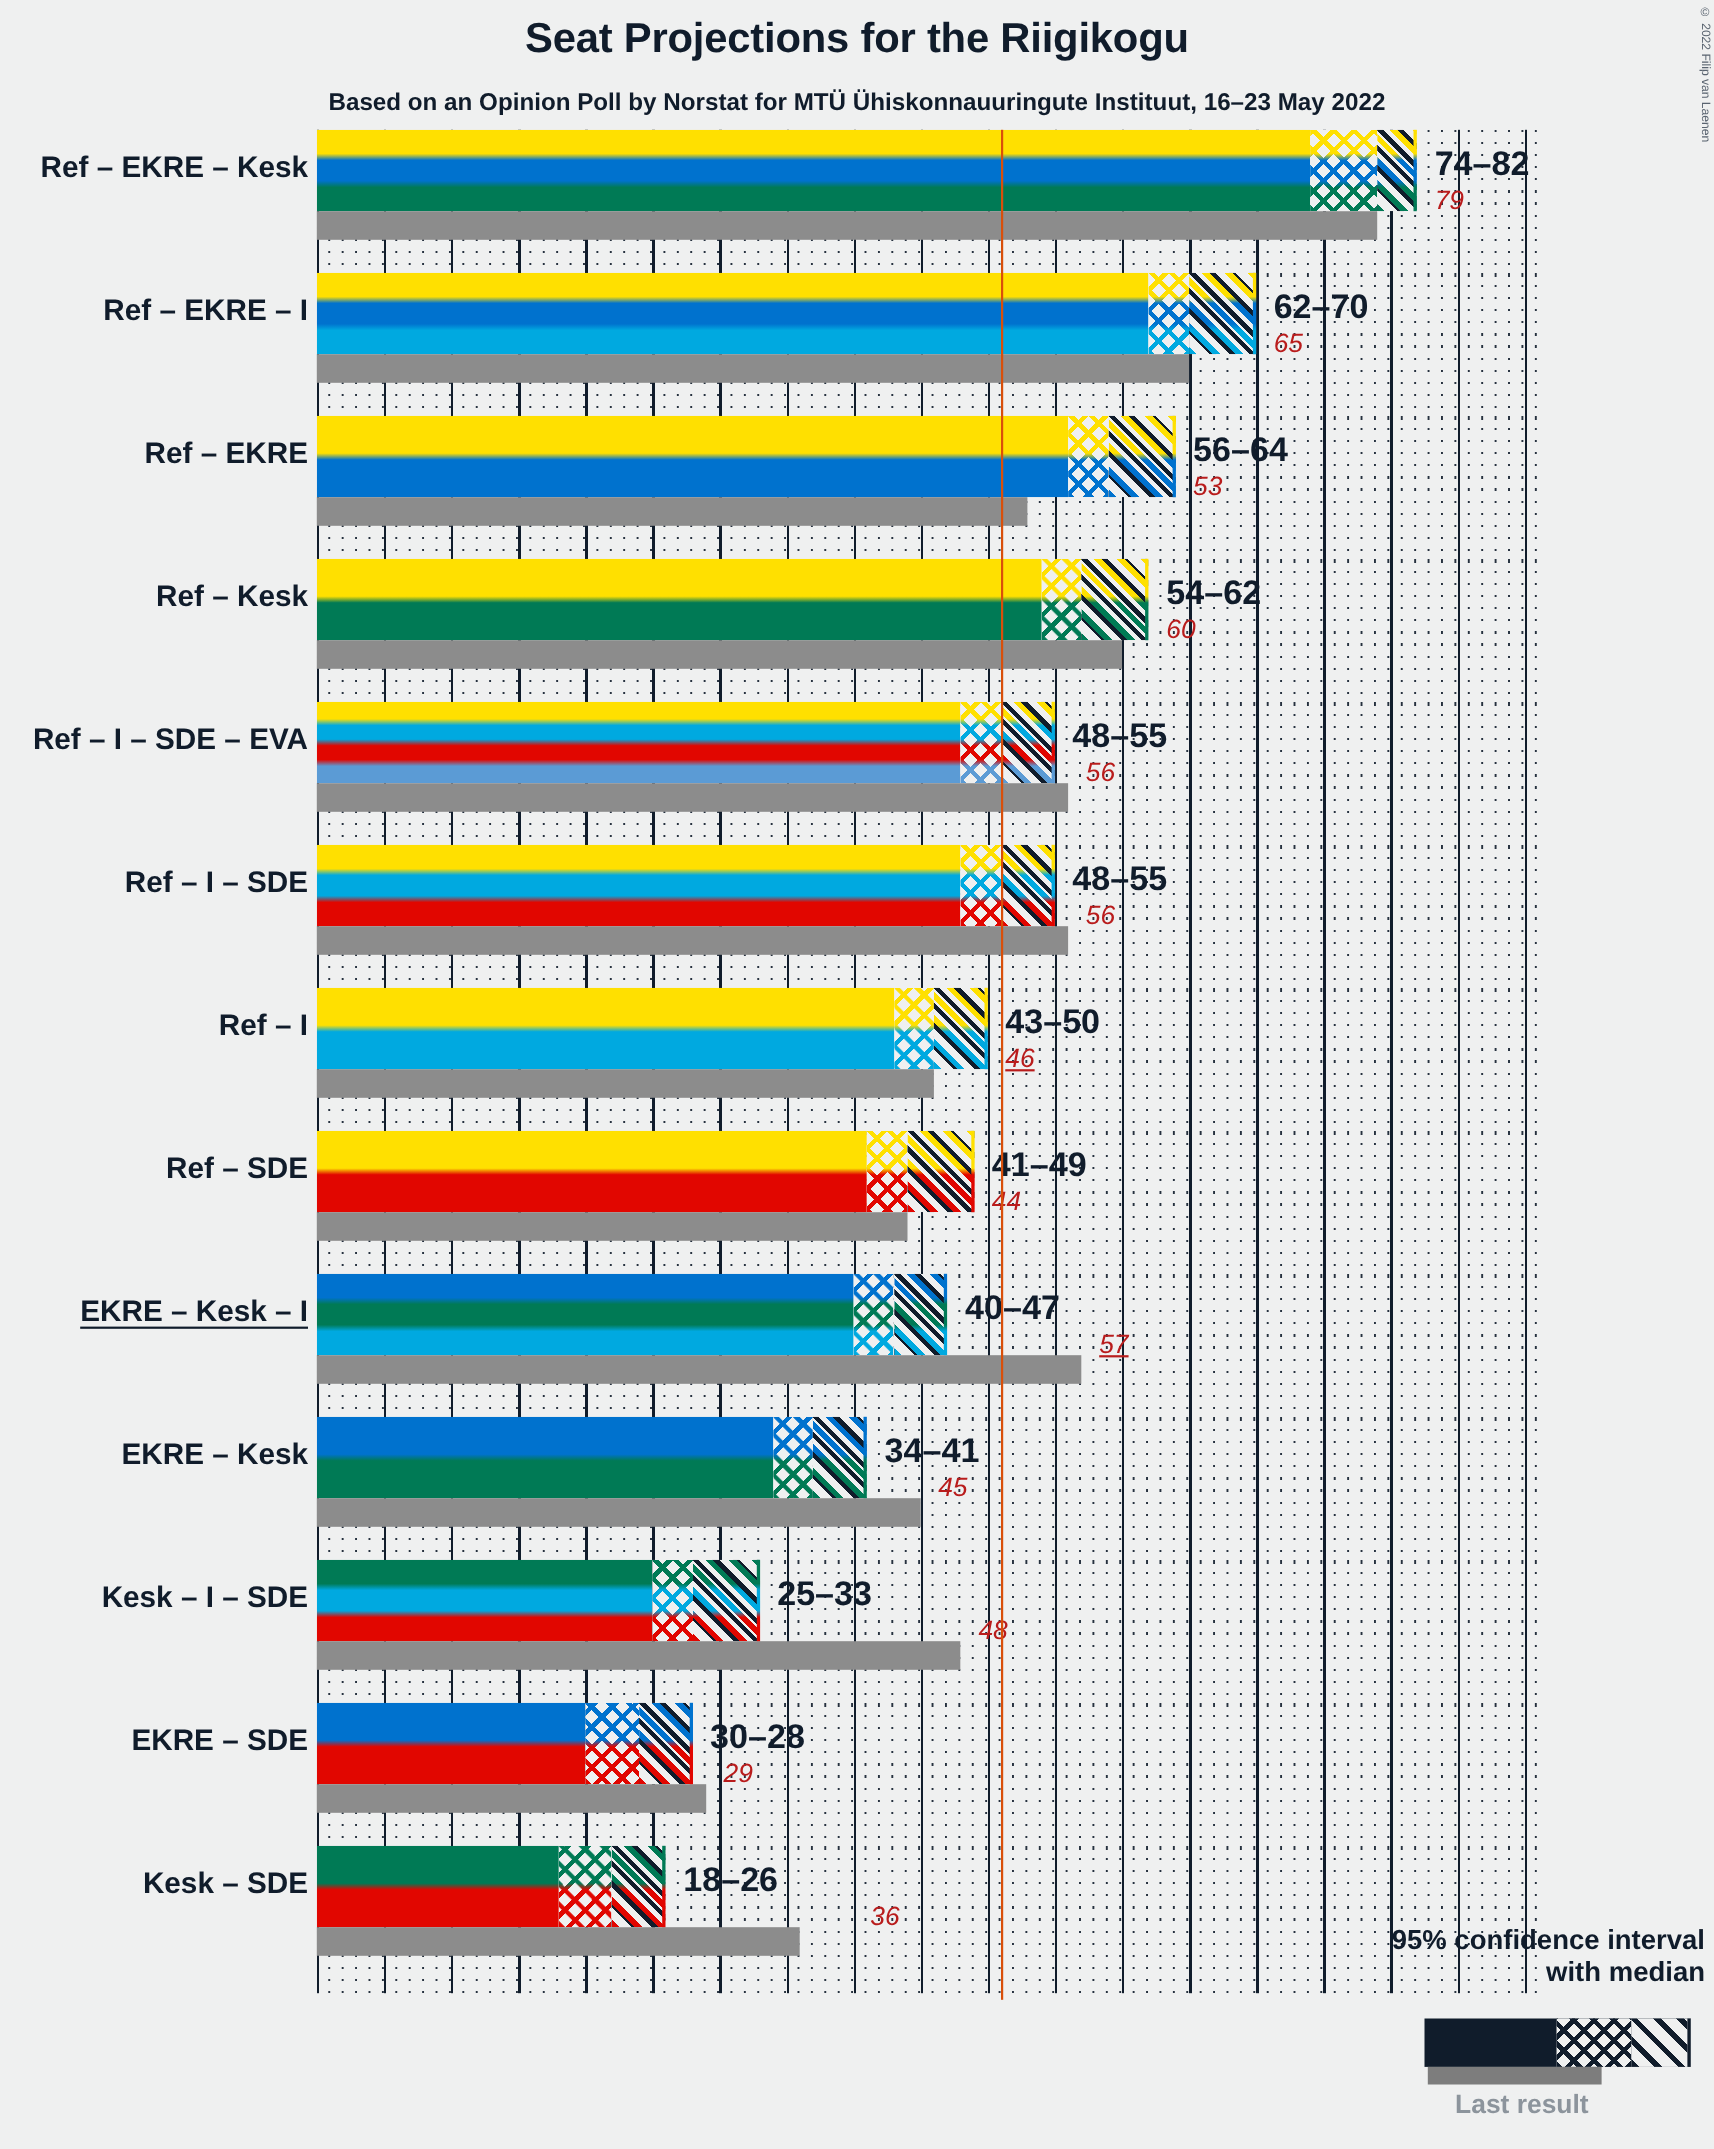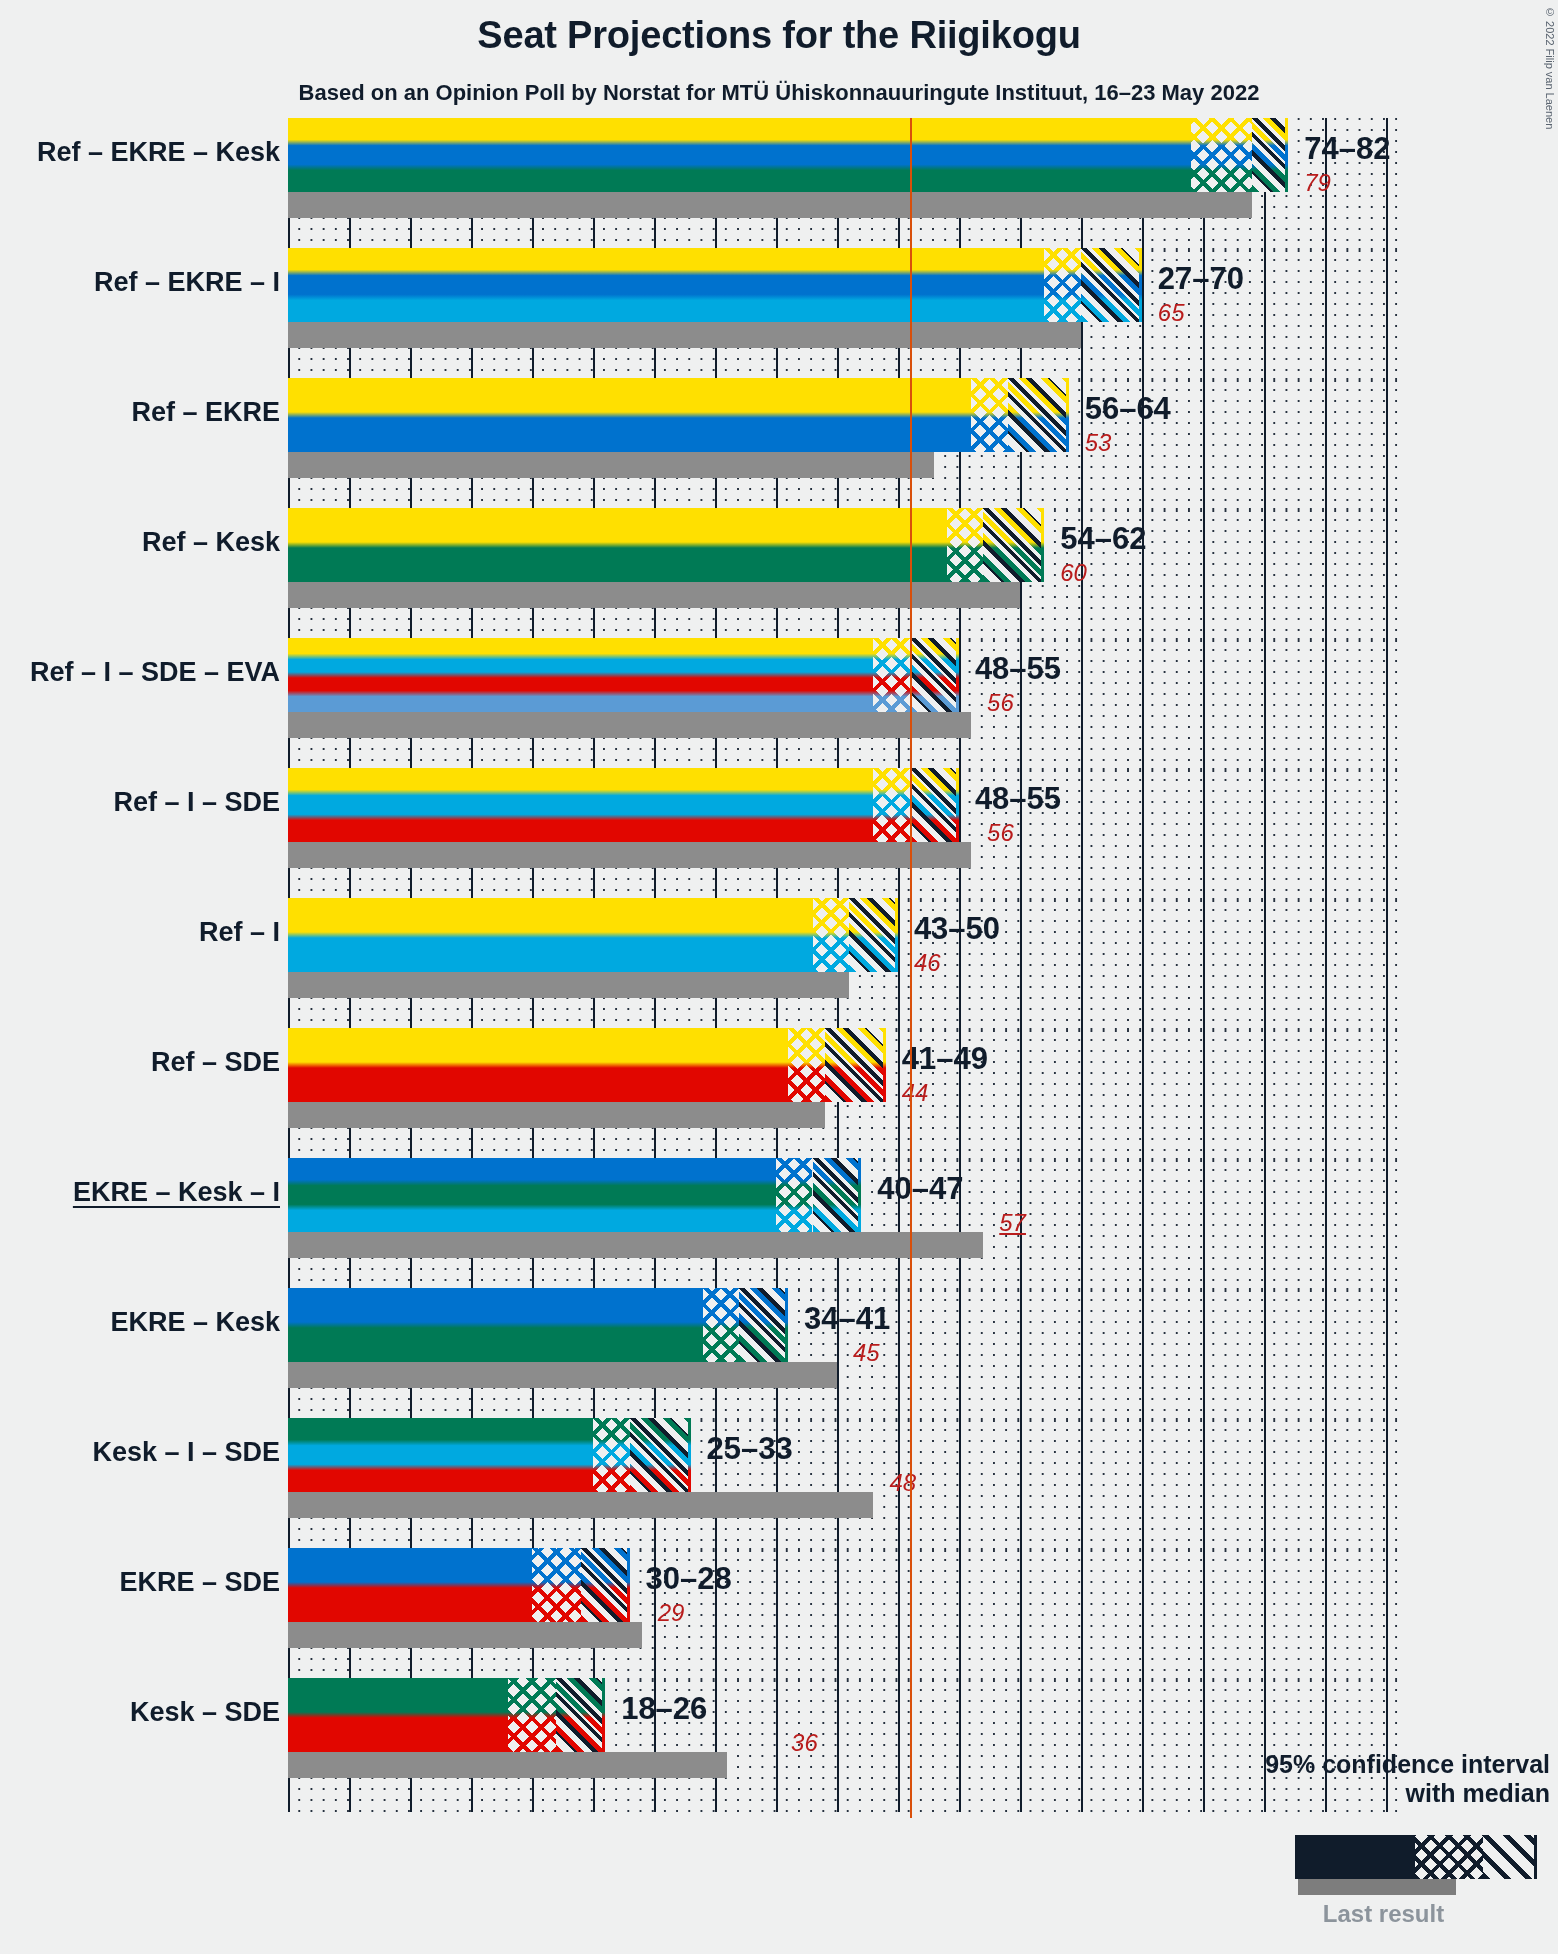--- a/index.html
+++ b/index.html
@@ -163,21 +163,21 @@
           <div class="bar-solid" style="width: 756.264px; background: linear-gradient(rgb(255, 224, 0) 4%, rgb(255, 224, 0) 29.3333%, rgb(0, 114, 206) 37.3333%, rgb(0, 114, 206) 62.6667%, rgb(0, 169, 224) 70.6667%, rgb(0, 169, 224) 96%);"></div>
           <div class="hatch-x" style="left: 756.264px; width: 36.5934px; background-color: rgb(239, 240, 240); background-image: repeating-linear-gradient(45deg, rgba(0, 0, 0, 0) 0px, rgba(0, 0, 0, 0) 4px, rgba(0, 0, 0, 0) 4px, rgba(0, 0, 0, 0) 4px);">
             <div style="position: absolute; inset: 0px; background: linear-gradient(rgb(255, 224, 0) 4%, rgb(255, 224, 0) 29.3333%, rgb(0, 114, 206) 37.3333%, rgb(0, 114, 206) 62.6667%, rgb(0, 169, 224) 70.6667%, rgb(0, 169, 224) 96%); mask-image: repeating-linear-gradient(45deg, rgb(0, 0, 0) 0px, rgb(0, 0, 0) 4px, transparent 4px, transparent 13px), repeating-linear-gradient(-45deg, rgb(0, 0, 0) 0px, rgb(0, 0, 0) 4px, transparent 4px, transparent 13px);"></div>
           </div>
           <div class="hatch-d" style="left: 792.857px; width: 60.989px; background-color: rgb(239, 240, 240);">
             <div style="position: absolute; inset: 0px; background: linear-gradient(rgb(255, 224, 0) 4%, rgb(255, 224, 0) 29.3333%, rgb(0, 114, 206) 37.3333%, rgb(0, 114, 206) 62.6667%, rgb(0, 169, 224) 70.6667%, rgb(0, 169, 224) 96%); mask-image: repeating-linear-gradient(45deg, rgb(0, 0, 0) 0px, rgb(0, 0, 0) 5px, transparent 5px, transparent 15px);"></div>
           </div>
         </div>
         <div style="position: absolute; top: 0px; height: 74px; width: 3px; left: 850.846px; background: linear-gradient(rgb(255, 224, 0) 4%, rgb(255, 224, 0) 29.3333%, rgb(0, 114, 206) 37.3333%, rgb(0, 114, 206) 62.6667%, rgb(0, 169, 224) 70.6667%, rgb(0, 169, 224) 96%);"></div>
         <div class="rowlabel" style="top: 19px;">Ref – EKRE – I</div>
-        <div class="range" style="left: 869.846px; top: 13px;">27–70</div>
+        <div class="range" style="left: 869.846px; top: 13px;">62–70</div>
         <div class="lastval" style="left: 869.846px; top: 51px;">65</div>
       </div>
       <div class="row" style="top: 260px; height: 130px;">
         <div class="grid-minor" style="height: 134px;"></div>
         <div class="grid-major" style="height: 134px;"></div>
         <div class="lastbar" style="top: 74px; width: 646.484px;"></div>
         <div class="bar" style="top: 0px; height: 74px; width: 780.659px;">
           <div class="bar-solid" style="width: 683.077px; background: linear-gradient(rgb(255, 224, 0) 4%, rgb(255, 224, 0) 46%, rgb(0, 114, 206) 54%, rgb(0, 114, 206) 96%);"></div>
           <div class="hatch-x" style="left: 683.077px; width: 36.5934px; background-color: rgb(239, 240, 240); background-image: repeating-linear-gradient(45deg, rgba(0, 0, 0, 0) 0px, rgba(0, 0, 0, 0) 4px, rgba(0, 0, 0, 0) 4px, rgba(0, 0, 0, 0) 4px);">
             <div style="position: absolute; inset: 0px; background: linear-gradient(rgb(255, 224, 0) 4%, rgb(255, 224, 0) 46%, rgb(0, 114, 206) 54%, rgb(0, 114, 206) 96%); mask-image: repeating-linear-gradient(45deg, rgb(0, 0, 0) 0px, rgb(0, 0, 0) 4px, transparent 4px, transparent 13px), repeating-linear-gradient(-45deg, rgb(0, 0, 0) 0px, rgb(0, 0, 0) 4px, transparent 4px, transparent 13px);"></div>
@@ -254,21 +254,21 @@
           <div class="hatch-x" style="left: 524.505px; width: 36.5934px; background-color: rgb(239, 240, 240); background-image: repeating-linear-gradient(45deg, rgba(0, 0, 0, 0) 0px, rgba(0, 0, 0, 0) 4px, rgba(0, 0, 0, 0) 4px, rgba(0, 0, 0, 0) 4px);">
             <div style="position: absolute; inset: 0px; background: linear-gradient(rgb(255, 224, 0) 4%, rgb(255, 224, 0) 46%, rgb(0, 169, 224) 54%, rgb(0, 169, 224) 96%); mask-image: repeating-linear-gradient(45deg, rgb(0, 0, 0) 0px, rgb(0, 0, 0) 4px, transparent 4px, transparent 13px), repeating-linear-gradient(-45deg, rgb(0, 0, 0) 0px, rgb(0, 0, 0) 4px, transparent 4px, transparent 13px);"></div>
           </div>
           <div class="hatch-d" style="left: 561.099px; width: 48.7912px; background-color: rgb(239, 240, 240);">
             <div style="position: absolute; inset: 0px; background: linear-gradient(rgb(255, 224, 0) 4%, rgb(255, 224, 0) 46%, rgb(0, 169, 224) 54%, rgb(0, 169, 224) 96%); mask-image: repeating-linear-gradient(45deg, rgb(0, 0, 0) 0px, rgb(0, 0, 0) 5px, transparent 5px, transparent 15px);"></div>
           </div>
         </div>
         <div style="position: absolute; top: 0px; height: 74px; width: 3px; left: 606.89px; background: linear-gradient(rgb(255, 224, 0) 4%, rgb(255, 224, 0) 46%, rgb(0, 169, 224) 54%, rgb(0, 169, 224) 96%);"></div>
         <div class="rowlabel" style="top: 19px;">Ref – I</div>
         <div class="range" style="left: 625.89px; top: 13px;">43–50</div>
-        <div class="lastval" style="left: 625.89px; top: 51px;">46</div>
+        <div class="lastval" style="left: 625.89px; top: 51px; text-decoration: underline;">46</div>
       </div>
       <div class="row" style="top: 910px; height: 130px;">
         <div class="grid-minor" style="height: 134px;"></div>
         <div class="grid-major" style="height: 134px;"></div>
         <div class="lastbar" style="top: 74px; width: 536.703px;"></div>
         <div class="bar" style="top: 0px; height: 74px; width: 597.692px;">
           <div class="bar-solid" style="width: 500.11px; background: linear-gradient(rgb(255, 224, 0) 4%, rgb(255, 224, 0) 46%, rgb(225, 6, 0) 54%, rgb(225, 6, 0) 96%);"></div>
           <div class="hatch-x" style="left: 500.11px; width: 36.5934px; background-color: rgb(239, 240, 240); background-image: repeating-linear-gradient(45deg, rgba(0, 0, 0, 0) 0px, rgba(0, 0, 0, 0) 4px, rgba(0, 0, 0, 0) 4px, rgba(0, 0, 0, 0) 4px);">
             <div style="position: absolute; inset: 0px; background: linear-gradient(rgb(255, 224, 0) 4%, rgb(255, 224, 0) 46%, rgb(225, 6, 0) 54%, rgb(225, 6, 0) 96%); mask-image: repeating-linear-gradient(45deg, rgb(0, 0, 0) 0px, rgb(0, 0, 0) 4px, transparent 4px, transparent 13px), repeating-linear-gradient(-45deg, rgb(0, 0, 0) 0px, rgb(0, 0, 0) 4px, transparent 4px, transparent 13px);"></div>
           </div>

